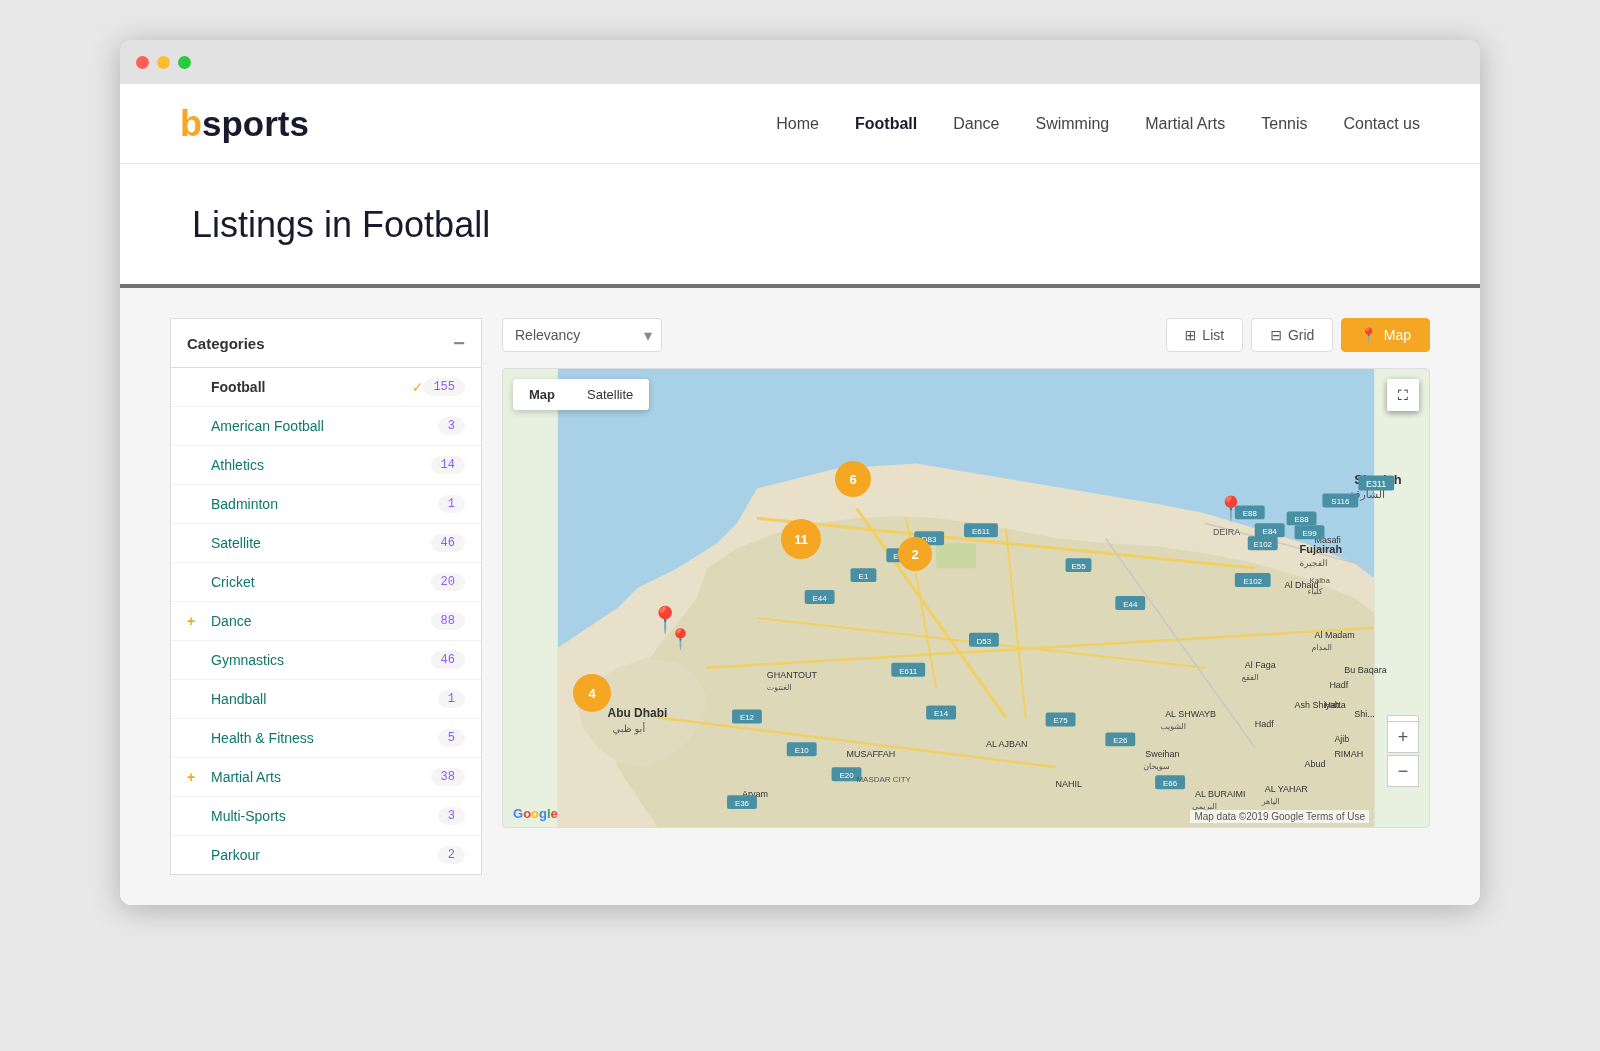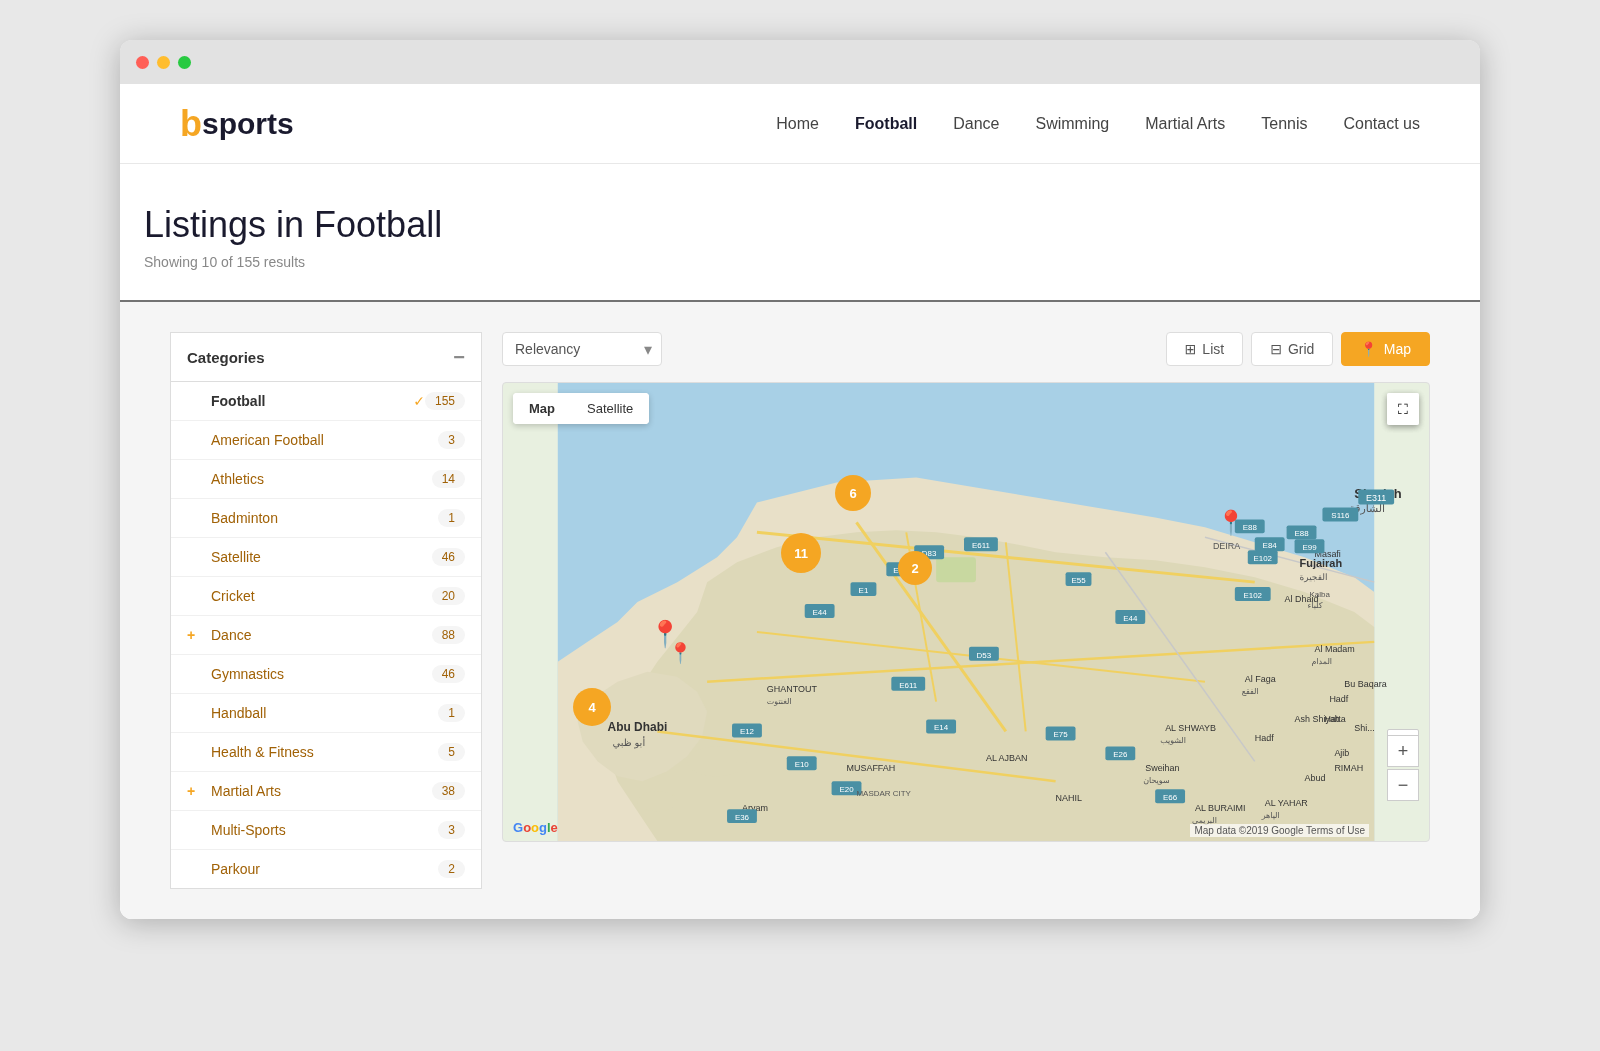--- a/index.html
+++ b/index.html
@@ -53,21 +53,21 @@
     }
 
     .logo-b {
       font-size: 36px;
       font-weight: 900;
       color: #f5a623;
       line-height: 1;
     }
 
     .logo-text {
-      font-size: 30px;
+      font-size: 35px;
       font-weight: 700;
       color: #1a1a2e;
       line-height: 1;
     }
 
     .nav-links {
       display: flex;
       align-items: center;
       gap: 36px;
       list-style: none;
@@ -81,22 +81,22 @@
     }
 
     .nav-links a.active {
       font-weight: 700;
       color: #1a1a2e;
     }
 
     
     .page-header {
       background: #fff;
-      padding: 40px 24px 30px;
-      border-bottom: 2px solid #737373;
+      padding: 40px 72px 30px;
+      border-bottom: 4px solid #737373;
     }
 
     .page-title {
       font-size: 36px;
       font-weight: 300;
       color: #1a1a2e;
       margin-bottom: 8px;
     }
 
     .page-subtitle {
@@ -160,40 +160,41 @@
       width: 16px;
       margin-right: 8px;
       color: #f5a623;
       font-weight: 700;
       font-size: 14px;
     }
 
     .category-name {
       flex: 1;
       font-size: 14px;
-      color: #a16207;
+      color: #0f766e;
     }
 
     .category-item.active .category-name {
       font-weight: 600;
       color: #333;
     }
 
     .category-check {
       color: #f5a623;
       margin-left: 4px;
       font-size: 14px;
     }
 
     .category-count {
       background: #f5f5f5;
       border-radius: 12px;
       padding: 2px 10px;
       font-size: 12px;
-      color: #a16207;
+      color: #8b5cf6;
+      font-family: Liberation Mono, monospace;
     }
 
     
     .main-content {
       flex: 1;
     }
 
     .toolbar {
       display: flex;
       align-items: flex-end;
@@ -411,21 +412,20 @@
           <li><a href="#">Dance</a></li>
           <li><a href="#">Swimming</a></li>
           <li><a href="#">Martial Arts</a></li>
           <li><a href="#">Tennis</a></li>
           <li><a href="#">Contact us</a></li>
         </ul>
     </nav>
 
     <div class="page-header">
       <h1 class="page-title">Listings in Football</h1>
-      <p class="page-subtitle">Showing 10 of 155 results</p>
     </div>
 
     <div class="content-area">
 
       <aside class="sidebar">
         <div class="sidebar-header">
           <span>Categories</span>
           <span class="sidebar-minus">−</span>
         </div>
         <div class="category-list" id="category-list">

